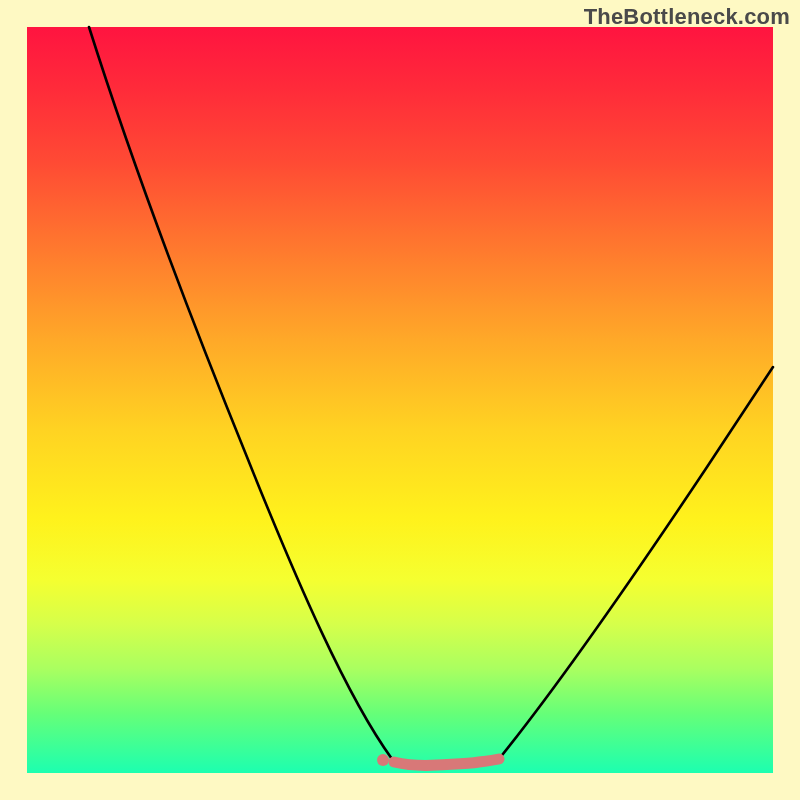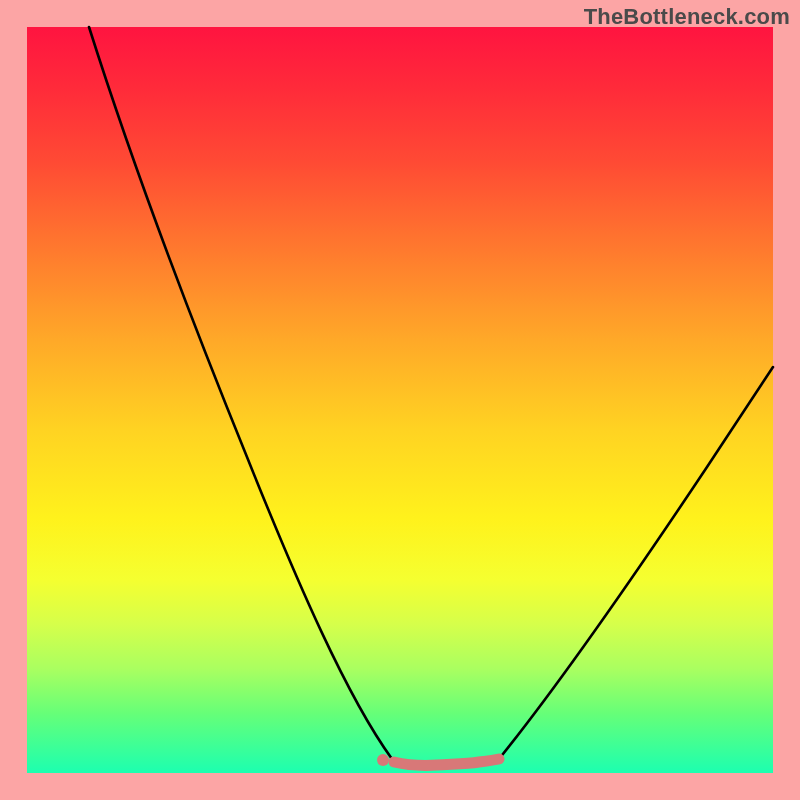--- a/index.html
+++ b/index.html
@@ -10,21 +10,21 @@
     background: #000;
     overflow: hidden;
     font-family: Arial, Helvetica, sans-serif;
   }
   .frame {
     position: absolute;
     left: 0;
     top: 0;
     width: 800px;
     height: 800px;
-    background: #fca5a5;
+    background: #fef9c3;
   }
   .plot {
     position: absolute;
     left: 27px;
     top: 27px;
     width: 746px;
     height: 746px;
     
     background: linear-gradient(
       to bottom,

